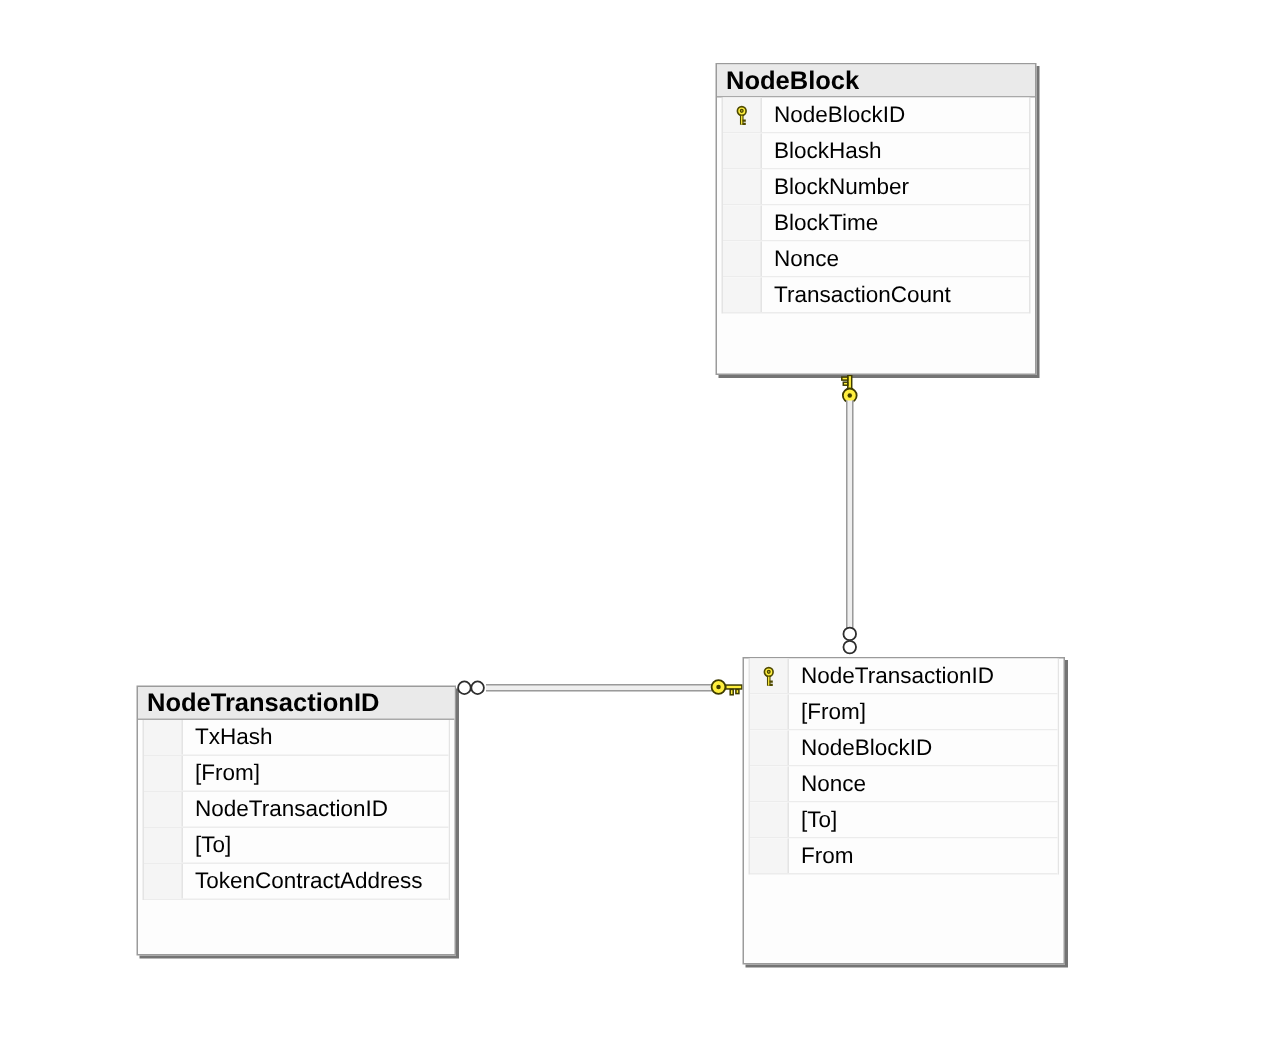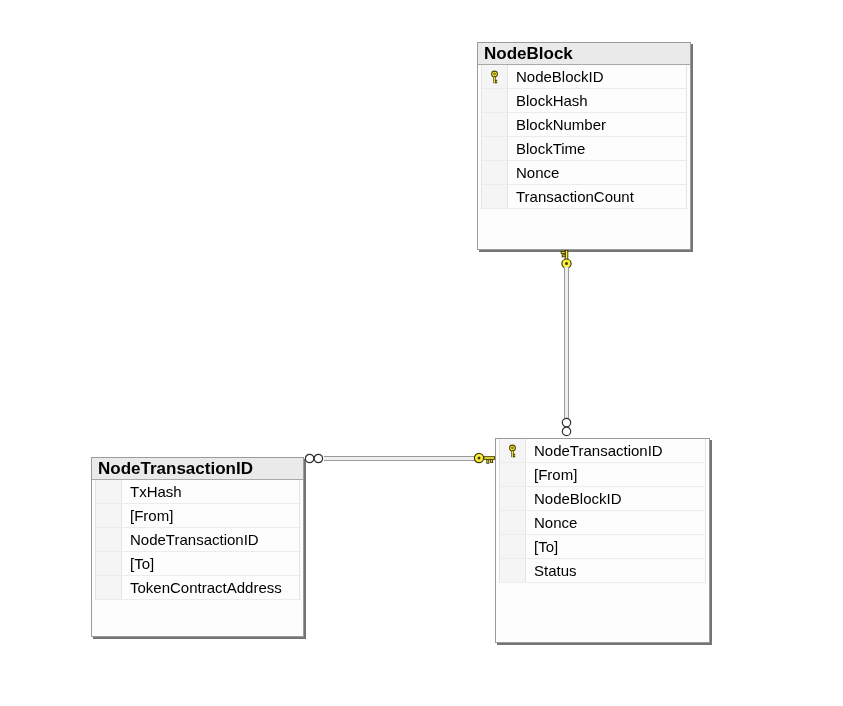--- a/index.html
+++ b/index.html
@@ -126,21 +126,21 @@
     <div class="trow">
       <div class="kcell"></div>
       <div class="ncell">Nonce</div>
     </div>
     <div class="trow">
       <div class="kcell"></div>
       <div class="ncell">[To]</div>
     </div>
     <div class="trow">
       <div class="kcell"></div>
-      <div class="ncell">Status</div>
+      <div class="ncell">From</div>
     </div>
   </div>
 </div>
 
 <div class="tbl" style="left:91px; top:457px; width:213px; height:180px">
   <div class="thead">
     <span>NodeTransactionID</span>
   </div>
   <div class="tbody">
     <div class="trow">

